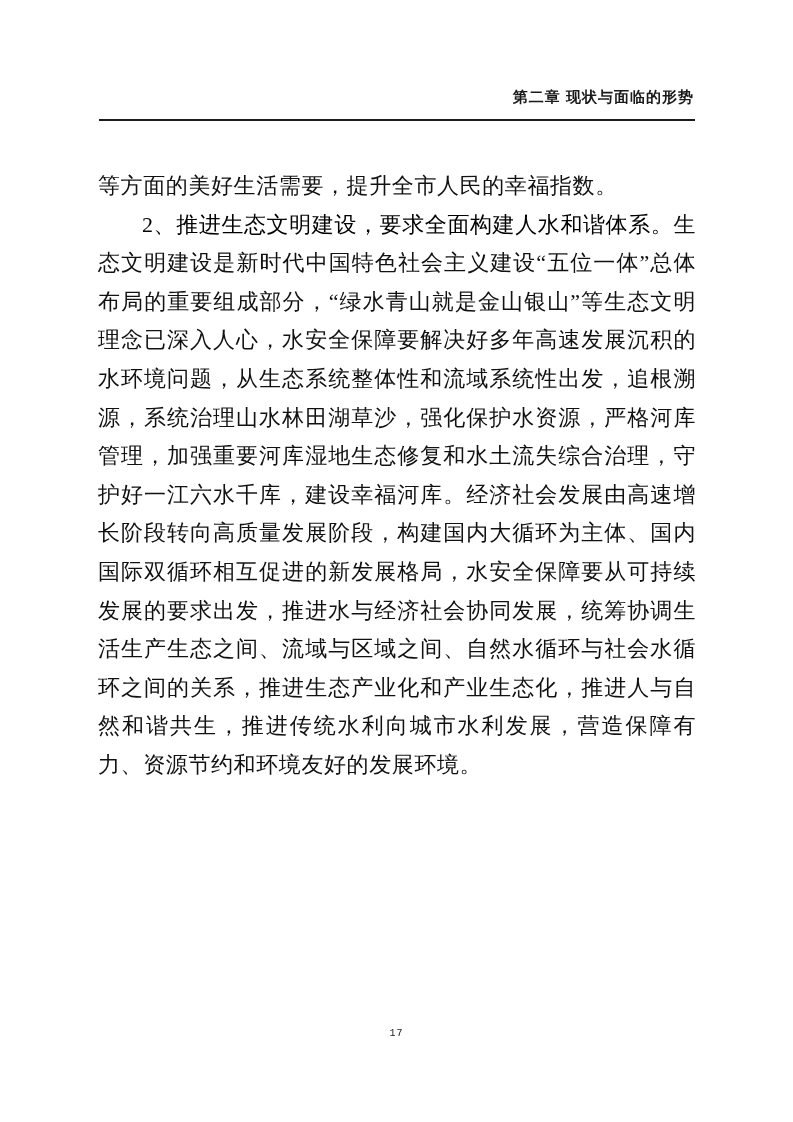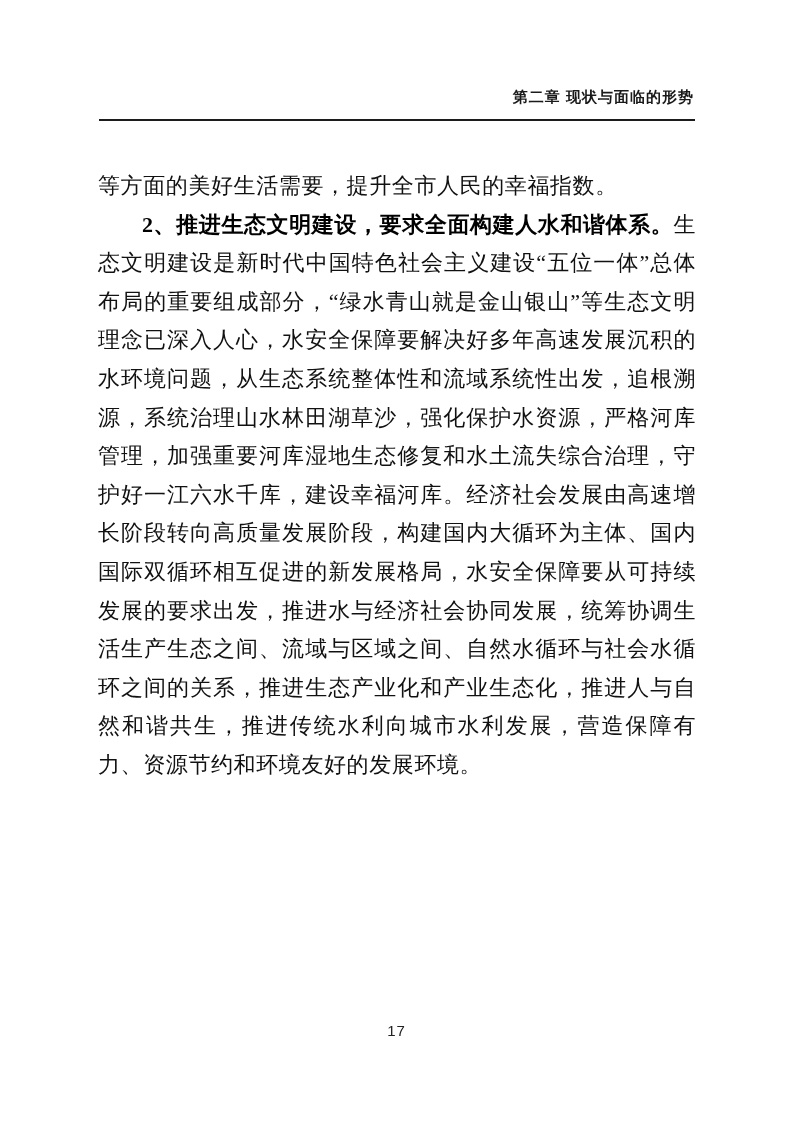--- a/index.html
+++ b/index.html
@@ -44,33 +44,33 @@
     line-height: 38.6px;
     letter-spacing: 0.6px;
     text-align: justify;
     text-justify: inter-ideograph;
     color: #111111;
     margin-top: 28px;
   }
   .doc-body p { text-align: justify; }
   .para-indent { text-indent: 2em; }
   .para-heading {
-    font-weight: 700;
+    font-weight: 400;
     color: #000000;
   }
   .page-footer {
     position: absolute;
     top: 1022px;
     left: 0;
     width: 793px;
     text-align: center;
   }
   .page-number {
-    font-family: Liberation Sans, sans-serif;
-    font-size: 15px;
+    font-family: Liberation Mono, monospace;
+    font-size: 10px;
     color: #222222;
     letter-spacing: 1px;
   }
 </style>
 </head>
 <body>
 
 <div class="page">
 
   <div class="page-header">

